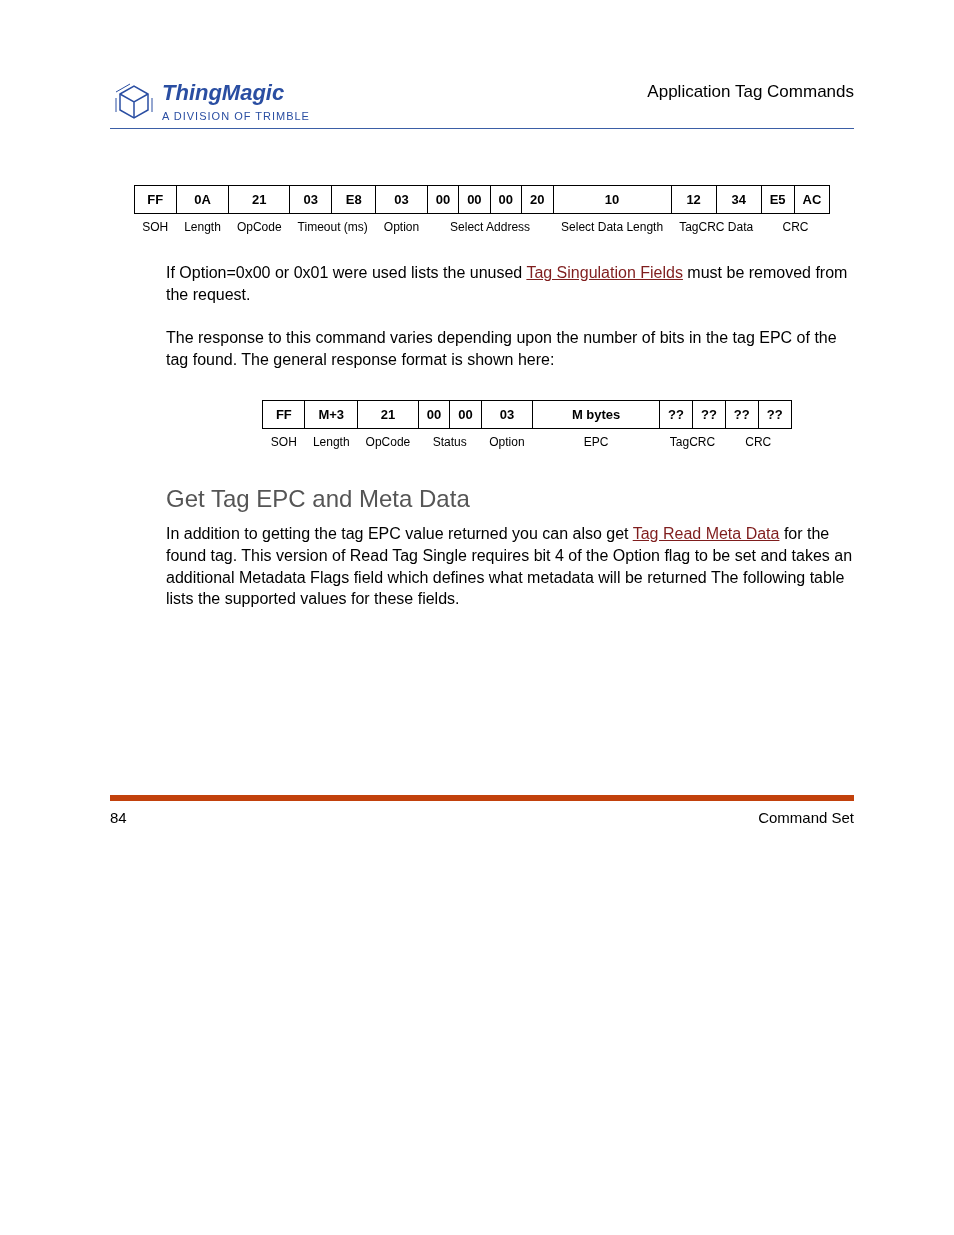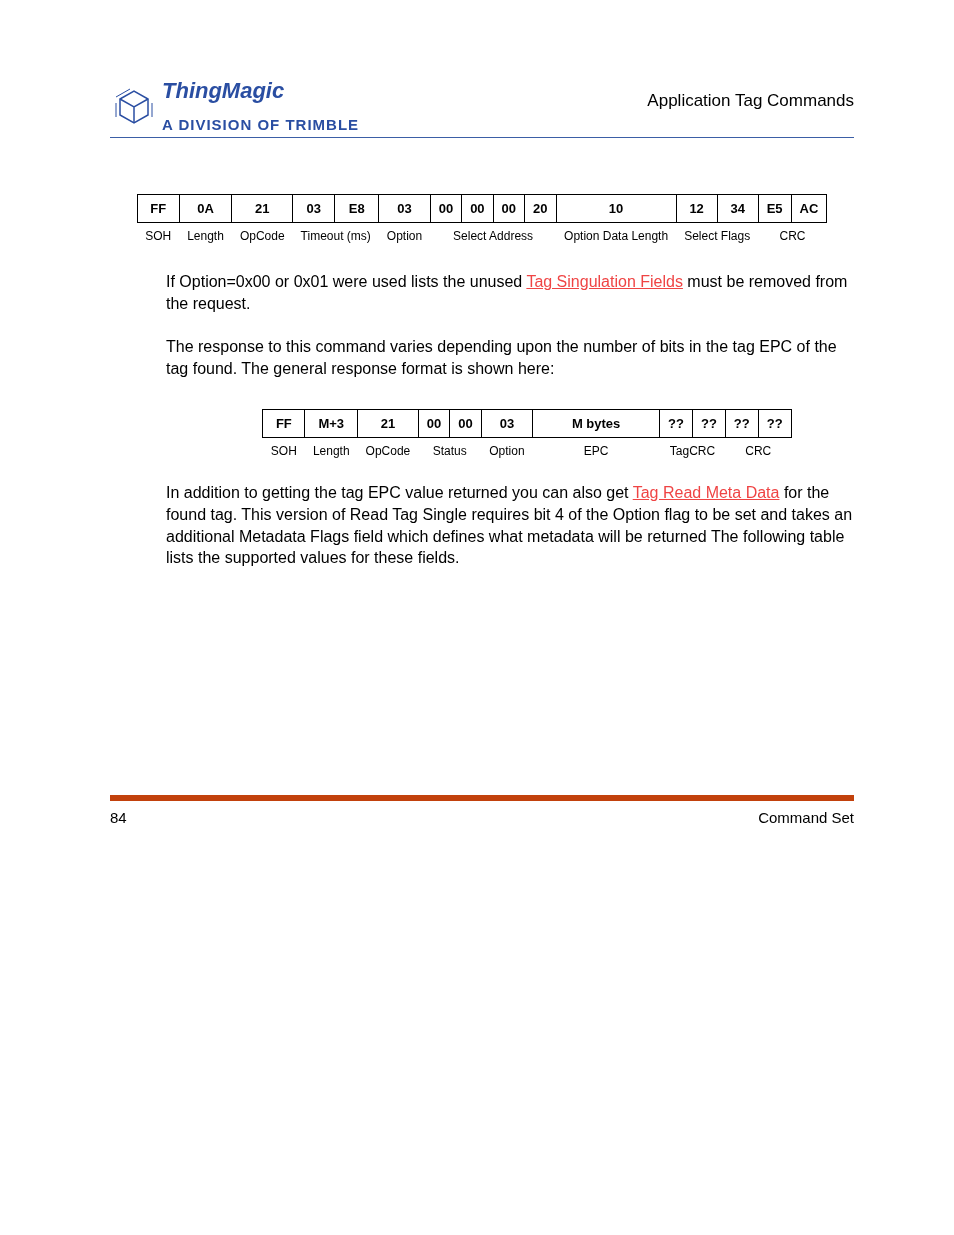--- a/index.html
+++ b/index.html
@@ -35,24 +35,23 @@
   }
   .logo-main {
     color: #2a4ea2;
     font-style: italic;
     font-weight: 700;
     font-size: 22px;
     line-height: 1;
   }
   .logo-sub {
     color: #2a4ea2;
-    font-size: 15px;
+    font-size: 11px;
     letter-spacing: 1px;
-    margin-top: 14px;
-    font-weight: bold;
+    margin-top: 6px;
   }
   .header-title {
     font-size: 17px;
     margin-bottom: 22px;
   }
   
   .tbl {
     border-collapse: collapse;
     font-size: 13px;
     margin: 18px auto;
@@ -69,21 +68,21 @@
     font-size: 12px;
     padding-top: 6px;
     vertical-align: top;
   }
   .para {
     font-size: 16px;
     line-height: 1.35;
     margin: 22px 0 0 56px;
   }
   .para a, .link {
-    color: #ef4444;
+    color: #7f1d1d;
   }
   .h2 {
     font-family: Arial, Helvetica, sans-serif;
     font-size: 24px;
     color: #555;
     margin: 30px 0 10px 56px;
     font-weight: 400;
   }
   .footer {
     position: absolute;
@@ -141,22 +140,22 @@
         <td>E5</td>
         <td style="border-left:none;">AC</td>
       </tr>
       <tr class="label-row">
         <td>SOH</td>
         <td>Length</td>
         <td>OpCode</td>
         <td colspan="2">Timeout (ms)</td>
         <td>Option</td>
         <td colspan="4">Select Address</td>
-        <td>Option Data Length</td>
-        <td colspan="2">Select Flags</td>
+        <td>Select Data Length</td>
+        <td colspan="2">TagCRC Data</td>
         <td colspan="2">CRC</td>
       </tr>
     </tbody>
       </table>
   </div>
 
   <p class="para">
     <span>If Option=0x00 or 0x01 were used lists the unused </span><a href="#" class="link">Tag Singulation Fields</a><span> must be removed from the request.</span>
   </p>
 
@@ -185,20 +184,21 @@
         <td colspan="2">Status</td>
         <td>Option</td>
         <td>EPC</td>
         <td colspan="2">TagCRC</td>
         <td colspan="2">CRC</td>
       </tr>
     </tbody>
       </table>
   </div>
 
+  <div class="h2">Get Tag EPC and Meta Data</div>
 
   <p class="para" style="margin-top:2px;">
     <span>In addition to getting the tag EPC value returned you can also get </span><a href="#" class="link">Tag Read Meta Data</a><span> for the found tag. This version of Read Tag Single requires bit 4 of the Option flag to be set and takes an additional Metadata Flags field which defines what metadata will be returned The following table lists the supported values for these fields.</span>
   </p>
 
   <div class="footer">
     <span>84</span>
     <span>Command Set</span>
   </div>
 

